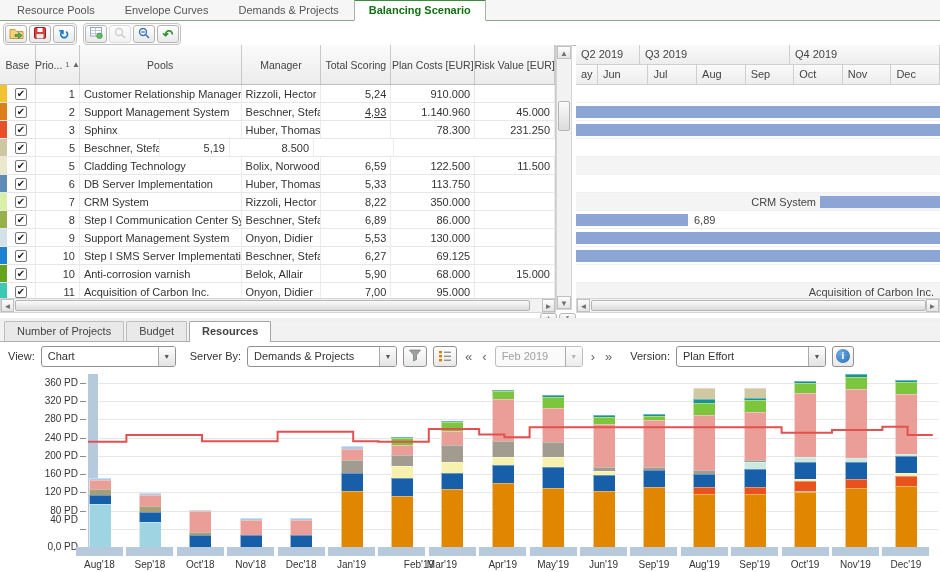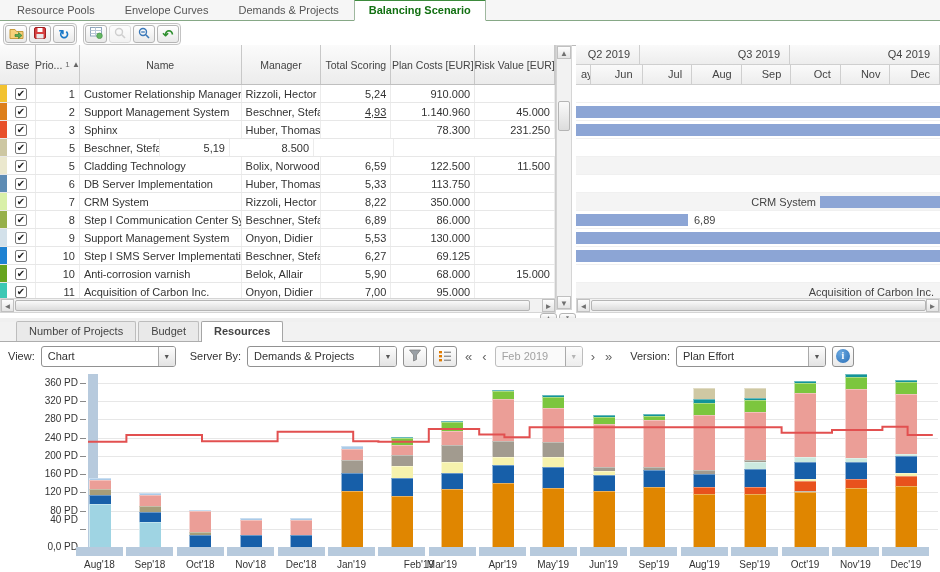--- a/index.html
+++ b/index.html
@@ -42,29 +42,29 @@
   .hscroll { position:absolute; height:15px; background:#f2f2f2; border:1px solid #d5d5d5; }
   .sb-arrow { position:absolute; color:#707070; font-size:8px; line-height:13px; text-align:center; cursor:pointer;
     background:linear-gradient(#fdfdfd,#e4e4e4); border:1px solid #c0c0c0; }
   .sb-thumb { position:absolute; background:linear-gradient(#fafafa,#dcdcdc); border:1px solid #b5b5b5; border-radius:2px; cursor:grab; }
   .split-btns { position:absolute; top:313px; left:540px; display:flex; gap:2px; }
   .split-btn { width:17px; height:8px; border:1px solid #b5b5b5; border-radius:3px; background:linear-gradient(#fff,#e2e2e2);
     font-size:5px; color:#777; text-align:center; line-height:6px; cursor:pointer; }
   
   .gantt { position:absolute; top:45px; left:576px; width:364px; height:253px; overflow:hidden; }
   .g-quarters, .g-months { display:flex; height:20px; background:linear-gradient(#fafafa,#ededed); border-bottom:1px solid #cfcfcf; }
-  .gq-cell, .gm-cell { border-right:1px solid #cfcfcf; padding:3px 9px 0 5px; color:#444; overflow:hidden; white-space:nowrap;text-align:right; }
+  .gq-cell, .gm-cell { border-right:1px solid #cfcfcf; padding:3px 16px 0 5px; color:#444; overflow:hidden; white-space:nowrap; }
   .g-row { position:relative; height:18px; border-bottom:1px solid #f0f0f0; background:#fff; }
   .g-row.shaded { background:#f4f4f4; }
   .g-bar { position:absolute; top:3px; height:12px; cursor:pointer; }
   .g-label { position:absolute; top:0; height:18px; line-height:18px; color:#444; white-space:nowrap; }
   
   .bottom-strip { position:absolute; top:318px; left:0; width:940px; height:10px; background:#f0f0f0; }
   .bottom-tabs { position:absolute; top:322px; left:0; width:940px; height:20px;
-    background:#f2f2f2; border-bottom:1px solid #adadad; display:flex; align-items:flex-end; padding-left:16px; }
+    background:#f2f2f2; border-bottom:1px solid #adadad; display:flex; align-items:flex-end; padding-left:4px; }
   .b-tab { padding:3px 12px 4px; color:#444; border:1px solid #bdbdbd; border-bottom:none; background:#e9e9e9;
     margin-right:2px; cursor:pointer; border-radius:2px 2px 0 0; }
   .b-tab.active { background:#fff; font-weight:bold; border-color:#a5a5a5; margin-bottom:-1px; padding-bottom:5px; }
   
   .controls { position:absolute; top:343px; left:0; width:940px; height:26px; display:flex; align-items:center; gap:6px; padding-left:8px; }
   .ctl-label { color:#333; }
   .select { height:21px; border:1px solid #919191; border-radius:3px; background:#fff; display:flex; align-items:center; cursor:pointer; }
   .select .val { padding:0 6px; flex:1; overflow:hidden; white-space:nowrap; }
   .dd-btn { width:17px; height:100%; border-left:1px solid #aaa; background:linear-gradient(#fdfdfd,#e3e3e3);
     display:flex; align-items:center; justify-content:center; font-size:7px; color:#555; border-radius:0 2px 2px 0; }
@@ -152,21 +152,21 @@
         <span class="glyph-undo">↶</span>
       </div>
   </div>
 </div>
 <div class="pane-border"></div>
 
 <div class="grid">
   <div class="grid-head" id="grid-head">
       <div class="gh-cell" style="width: 36px;">Base</div>
       <div class="gh-cell" style="width: 44px;">Prio...<span class="sort-badge">1 ▲</span></div>
-      <div class="gh-cell" style="width: 162px;">Name</div>
+      <div class="gh-cell" style="width: 162px;">Pools</div>
       <div class="gh-cell" style="width: 80px;">Manager</div>
       <div class="gh-cell" style="width: 70px;">Total Scoring</div>
       <div class="gh-cell" style="width: 84px;">Plan Costs [EUR]</div>
       <div class="gh-cell" style="width: 80px;">Risk Value [EUR]</div>
     </div>
   <div id="grid-body">
       <div class="grid-row">
         <div class="gc" style="width: 36px; padding: 0px;">
           <div class="swatch" style="background: rgb(242, 194, 48);"></div>
           <div class="cbx">✔</div>

